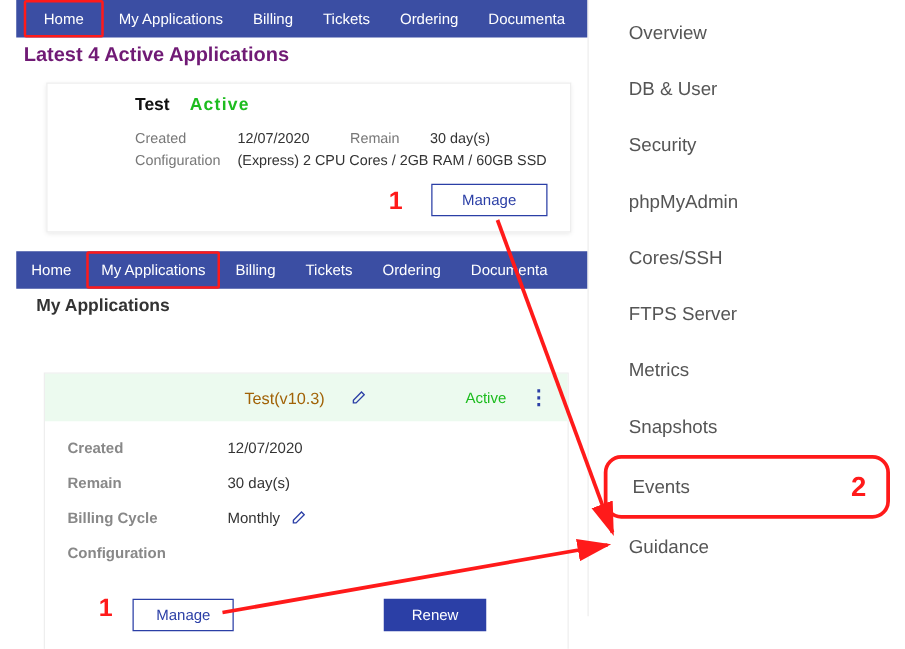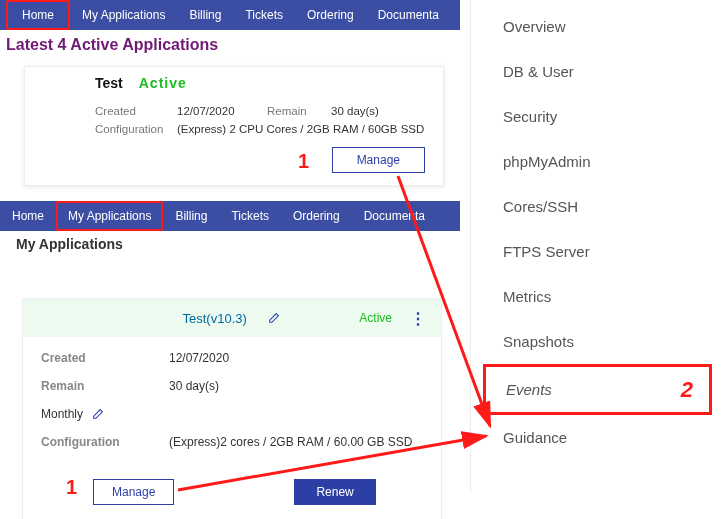--- a/index.html
+++ b/index.html
@@ -1,19 +1,19 @@
 <!DOCTYPE html>
 <html><head>
 <meta charset="utf-8">
 <style>
   * { box-sizing: border-box; margin: 0; padding: 0; font-family: Arial, Helvetica, sans-serif; }
   body { width: 724px; height: 519px; position: relative; background: #fff; overflow: hidden; font-size: 13px; }
 
   
-  .left-region { position: absolute; left: 0; top: 0; width: 460px; height: 519px; }
+  .left-region { position: absolute; left: 13px; top: 0; width: 460px; height: 519px; }
 
   
   .navA { position: absolute; left: 0; top: 0; width: 460px; height: 30px; background: #3b4ea3; display: flex; align-items: center; color: #fff; font-size: 12px; }
   .navA .item { padding: 0 12px; height: 100%; display: flex; align-items: center; cursor: pointer; }
   .navA .item.home { border: 2px solid #ff1a1a; border-radius: 2px; margin-left: 6px; padding: 0 14px; }
 
   
   .latest-title { position: absolute; left: 6px; top: 36px; font-size: 16px; font-weight: bold; color: #701a75; }
   .cardA { position: absolute; left: 24px; top: 66px; width: 420px; height: 120px; border: 1px solid #eee; box-shadow: 0 1px 4px rgba(0,0,0,0.1); background: #fff; padding: 8px 0 0 70px; }
   .cardA .row1 { display: flex; gap: 16px; font-size: 14px; align-items: baseline; }
@@ -27,39 +27,39 @@
   
   .navB { position: absolute; left: 0; top: 201px; width: 460px; height: 30px; background: #3b4ea3; display: flex; align-items: center; color: #fff; font-size: 12px; }
   .navB .item { padding: 0 12px; height: 100%; display: flex; align-items: center; cursor: pointer; }
   .navB .item.myapps { border: 2px solid #ff1a1a; border-radius: 2px; padding: 0 10px; }
 
   .myapps-title { position: absolute; left: 16px; top: 236px; font-size: 14px; font-weight: bold; color: #333; }
 
   
   .cardB { position: absolute; left: 22px; top: 298px; width: 420px; border: 1px solid #eee; background: #fff; }
   .cardB .header { background: #ecfaef; display: flex; align-items: center; height: 38px; padding: 0 16px 0 0; }
-  .cardB .header .title-wrap { flex: 1; display: flex; justify-content: center; align-items: center; gap: 20px; color: #0369a1; font-size: 13px; margin-left: 80px; }
+  .cardB .header .title-wrap { flex: 1; display: flex; justify-content: center; align-items: center; gap: 20px; color: #a16207; font-size: 13px; margin-left: 80px; }
   .cardB .header .status { color: #1dbc1f; font-size: 12px; margin-right: 18px; }
   .cardB .details { padding: 14px 18px 16px 18px; font-size: 12px; color: #666; }
   .cardB .details .drow { display: grid; grid-template-columns: 128px 1fr; margin-bottom: 14px; align-items: center; }
   .cardB .details .drow .lbl { color: #888; font-weight: bold; }
   .cardB .details .drow .val { color: #333; }
   .cardB .btnrow { display: flex; gap: 120px; padding: 0 0 16px 70px; }
   .cardB .manage-btn { border: 1px solid #2b3fa6; color: #2b3fa6; background: #fff; font-size: 12px; padding: 5px 18px; cursor: pointer; }
   .cardB .renew-btn { border: none; background: #2b3fa6; color: #fff; font-size: 12px; padding: 6px 22px; cursor: pointer; }
   .annot1b { position: absolute; left: 66px; top: 476px; font-size: 20px; font-weight: bold; color: #ff1a1a; }
 
   
   .edit-icon, .menu-dots { color: #2b3fa6; display: inline-flex; align-items: center; }
   .menu-dots { font-weight: bold; font-size: 16px; letter-spacing: -1px; }
 
   
   .sidebar { position: absolute; left: 470px; top: 0; width: 250px; height: 493px; background: #fff; border-left: 1px solid #eee; padding-top: 4px; }
   .sidebar .sitem { padding: 14px 0 14px 32px; font-size: 15px; color: #555; cursor: pointer; }
-  .sidebar .sitem.events { border: 3px solid #ff1a1a; border-radius: 0; margin: 0 8px 0 12px; padding-left: 20px; position: relative; font-style: italic; }
+  .sidebar .sitem.events { border: 3px solid #ff1a1a; border-radius: 14px; margin: 0 8px 0 12px; padding-left: 20px; position: relative; }
   .annot2 { position: absolute; right: 16px; top: 50%; transform: translateY(-50%); font-size: 22px; font-weight: bold; color: #ff1a1a; }
 
   
   svg.arrow { position: absolute; pointer-events: none; }
 </style>
 </head>
 <body>
 
 <div class="left-region">
 
@@ -118,32 +118,32 @@
     <div class="details">
       <div class="drow">
         <span class="lbl">Created</span>
         <span class="val">12/07/2020</span>
       </div>
       <div class="drow">
         <span class="lbl">Remain</span>
         <span class="val">30 day(s)</span>
       </div>
       <div class="drow">
+        <span class="lbl">Billing Cycle</span>
         <span class="val" style="display:flex;align-items:center;gap:8px">
           <span>Monthly</span>
           <span class="edit-icon">
             <svg width="13" height="13" viewBox="0 0 24 24" fill="none" stroke="#2b3fa6" stroke-width="2">
                 <path d="M17 3l4 4-12 12H5v-4L17 3z"></path>
               </svg>
           </span>
         </span>
       </div>
       <div class="drow">
         <span class="lbl">Configuration</span>
-        <span class="val">(Express)2 cores / 2GB RAM / 60.00 GB SSD</span>
       </div>
     </div>
     <div class="btnrow">
       <button class="manage-btn">Manage</button>
       <button class="renew-btn">Renew</button>
     </div>
   </div>
   <div class="annot1b">1</div>
 </div>
 

